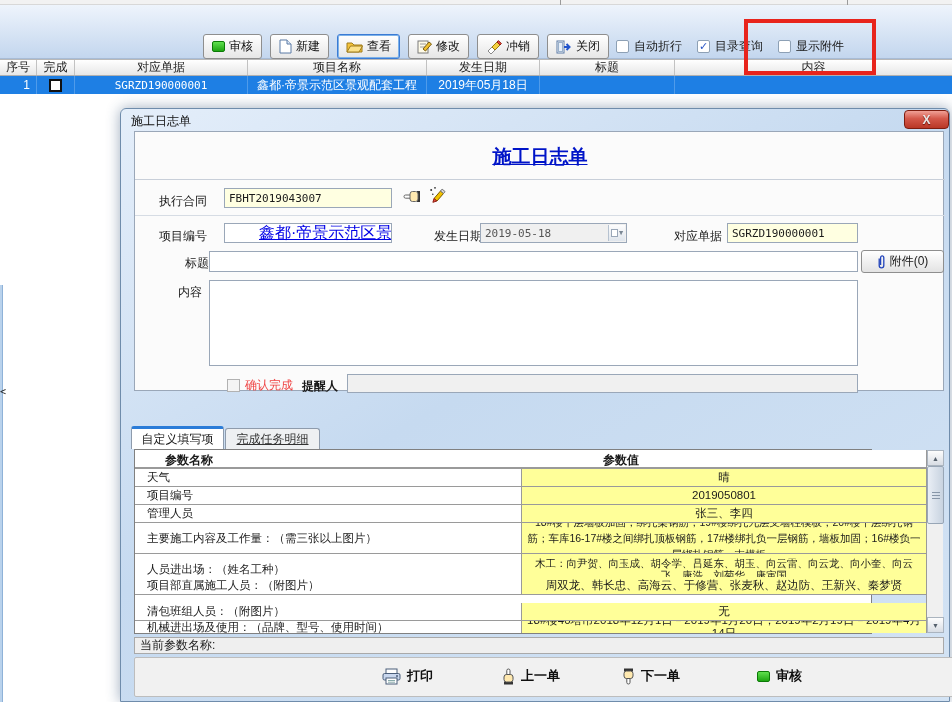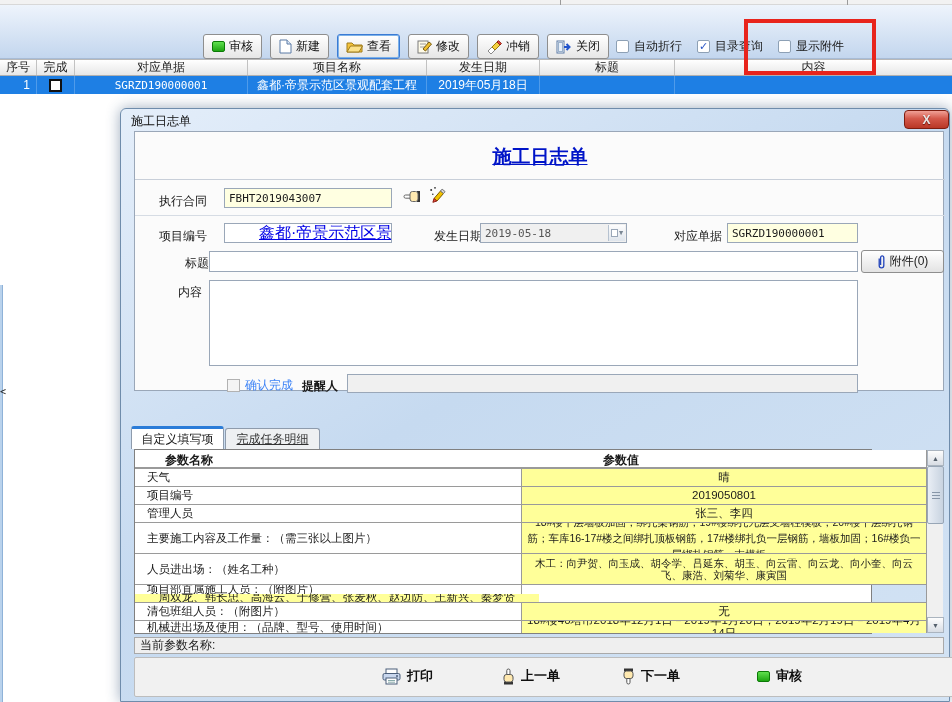--- a/index.html
+++ b/index.html
@@ -79,21 +79,21 @@
     border-left:1px solid #b6c2d0; display:flex; align-items:center; justify-content:center; gap:1px; color:#7a8794; font-size:7px; }
   .date-drop .mini { width:7px; height:8px; border:1px solid #9aa7b8; background:#fff; }
 
   .attach-btn { position:absolute; left:726px; top:118px; width:83px; height:23px;
     background:linear-gradient(#ffffff,#e3e3e3); border:1px solid #8e8e8e; border-radius:3px;
     display:flex; align-items:center; justify-content:center; gap:4px; font-size:12px; }
 
   .content-area { position:absolute; left:74px; top:148px; width:649px; height:86px;
     background:#fff; border:1px solid #9aa7b8; }
 
-  .confirm-chk { position:absolute; left:92px; top:245px; display:flex; gap:5px; align-items:center; color:#3b82f6; }
+  .confirm-chk { position:absolute; left:92px; top:245px; display:flex; gap:5px; align-items:center; color:#ef4444; }
   .confirm-chk .box { width:13px; height:13px; border:1px solid #b2b2b2; background:#f4f4f4; }
 
   
   .tab { position:absolute; height:23px; display:flex; align-items:center; justify-content:center;
     font-size:12px; border:1px solid #8e9bac; border-bottom:none; border-radius:3px 3px 0 0; }
   .tab.active { left:10px; top:317px; width:93px; background:#fff; border-top:3px solid #2b7cd8; z-index:3; }
   .tab.inactive { left:104px; top:319px; width:95px; background:#eef0f2; height:21px; z-index:2; color:#333;text-decoration:underline; }
 
   
   .params { left:13px; top:340px; width:738px; height:185px; background:#fff; border:1px solid #808080; }
@@ -333,21 +333,21 @@
         <div class="p-val">张三、李四</div>
       </div>
       <div class="p-row" style="top:73px; height:31px;">
         <div class="p-name">主要施工内容及工作量：（需三张以上图片）</div>
         <div class="p-val" style="font-size:10.5px; line-height:16px;">18#楼十层墙板加固，绑扎梁钢筋；19#楼绑扎九层支墙柱模板；20#楼十层绑扎钢筋；车库16-17#楼之间绑扎顶板钢筋，17#楼绑扎负一层钢筋，墙板加固；16#楼负一层绑扎钢筋、支模板。</div>
       </div>
       <div class="p-row" style="top:104px; height:31px;">
         <div class="p-name">人员进出场：（姓名工种）</div>
         <div class="p-val" style="font-size:10.5px; line-height:12px;">木工：向尹贺、向玉成、胡令学、吕延东、胡玉、向云雷、向云龙、向小奎、向云飞、康浩、刘菊华、康寅国</div>
       </div>
-      <div class="p-row" style="top:135px; height:18px;flex-direction:column;">
+      <div class="p-row" style="top:127px; height:18px;">
         <div class="p-name">项目部直属施工人员：（附图片）</div>
         <div class="p-val">周双龙、韩长忠、高海云、于修营、张麦秋、赵边防、王新兴、秦梦贤</div>
       </div>
       <div class="p-row" style="top:153px; height:18px;">
         <div class="p-name">清包班组人员：（附图片）</div>
         <div class="p-val">无</div>
       </div>
       <div class="p-row" style="top:171px; height:12px; border-bottom:none;">
         <div class="p-name">机械进出场及使用：（品牌、型号、使用时间）</div>
         <div class="p-val">18#楼40塔吊2018年12月1日－2019年1月20日；2019年2月19日－2019年4月14日</div>

